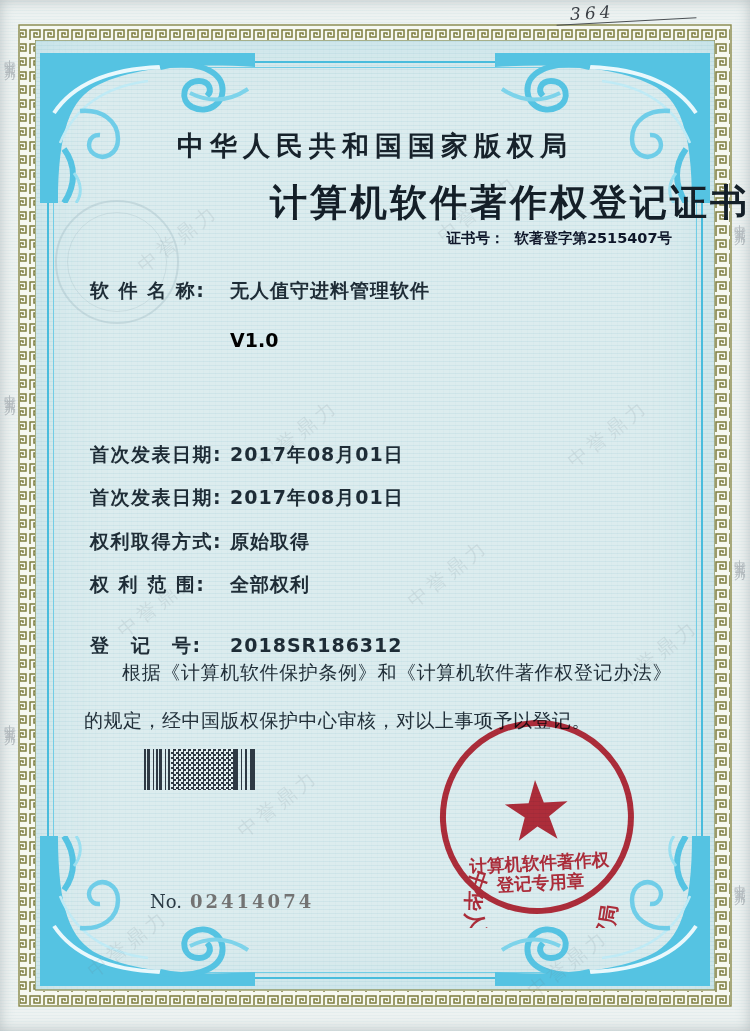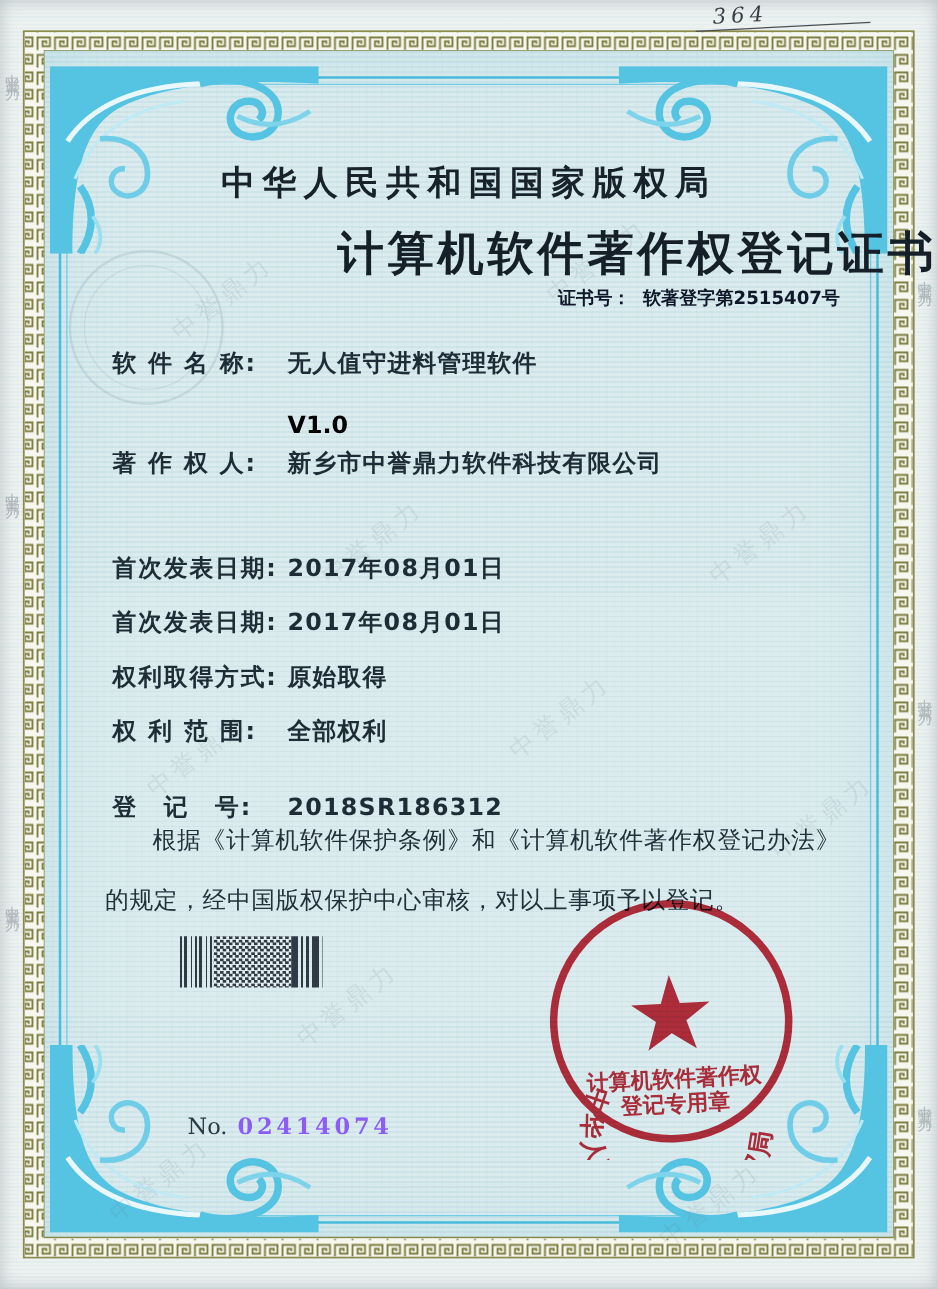--- a/index.html
+++ b/index.html
@@ -67,21 +67,21 @@
     background-size:5px 5px;}
   .bc-r{width:25px;height:100%;
     background:repeating-linear-gradient(90deg,#1d2733 0 5px,transparent 5px 8px,#1d2733 8px 9px,transparent 9px 12px,#1d2733 12px 14px,transparent 14px 17px);}
   
   .seal{position:absolute;left:436px;top:716px;width:202px;height:212px;
     mix-blend-mode:multiply;opacity:.93;}
   .seal-date{position:absolute;left:449px;top:888px;font-size:21px;font-weight:700;
     color:#1f2d38;letter-spacing:1px;z-index:2;}
   .serial{position:absolute;left:150px;top:891px;font-size:18px;
     font-family:"DejaVu Serif","Liberation Serif",serif;color:#2a3a44;}
-  .serial .num{color:#8b5cf6;letter-spacing:3px;margin-left:8px;font-weight:600;}
+  .serial .num{color:#737373;letter-spacing:3px;margin-left:8px;font-weight:600;}
 </style>
 </head>
 <body>
 
 <div class="scan">
 
   <div class="cert-bg"></div>
 
   <svg class="meander" width="750" height="1031">
     <defs>
@@ -154,23 +154,20 @@
   <div class="cert-title">计算机软件著作权登记证书</div>
   <div class="certno">
     <span>证书号：</span><span class="v">软著登字第2515407号</span>
   </div>
 
   <div class="row" style="top:262px">
     <span class="lab">软 件 名 称:</span><span class="val">无人值守进料管理软件</span>
   </div>
   <div class="v2" style="top:292px">V1.0</div>
 
-  <div class="row" style="top:342px">
-    <span class="lab">著 作 权 人:</span><span class="val">新乡市中誉鼎力软件科技有限公司</span>
-  </div>
 
   <div class="row" style="top:426px">
     <span class="lab">首次发表日期:</span><span class="val">2017年08月01日</span>
   </div>
 
   <div class="row" style="top:469px">
     <span class="lab">首次发表日期:</span><span class="val">2017年08月01日</span>
   </div>
 
   <div class="row" style="top:556px">

